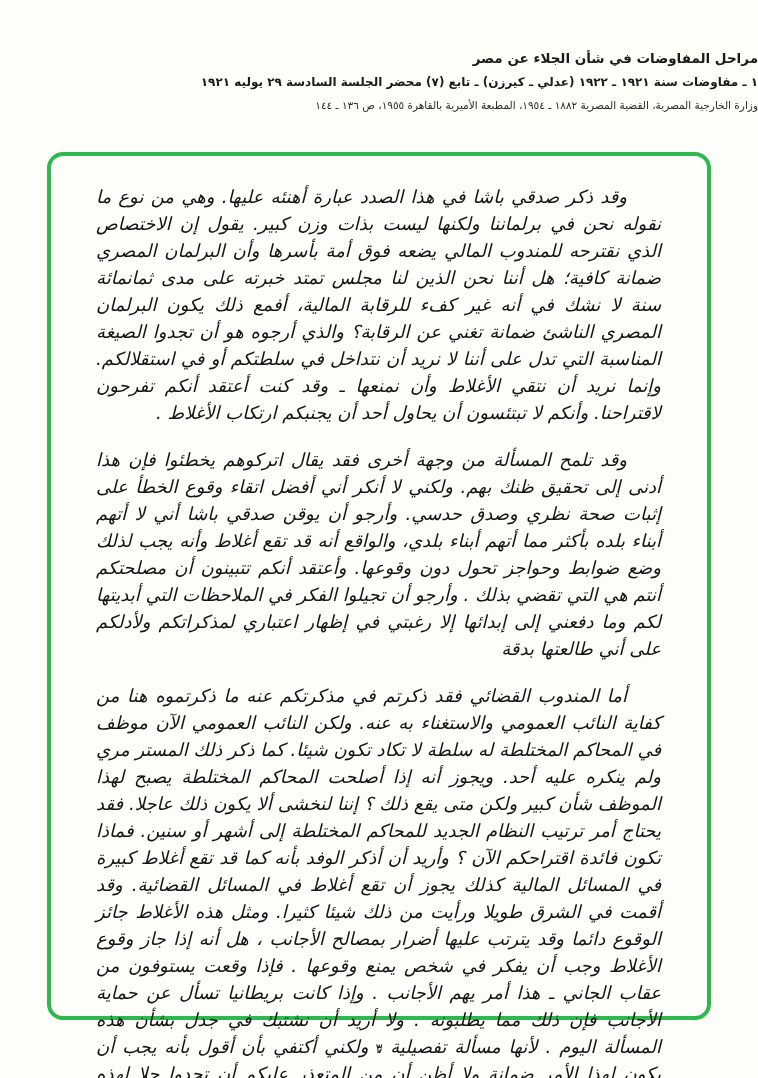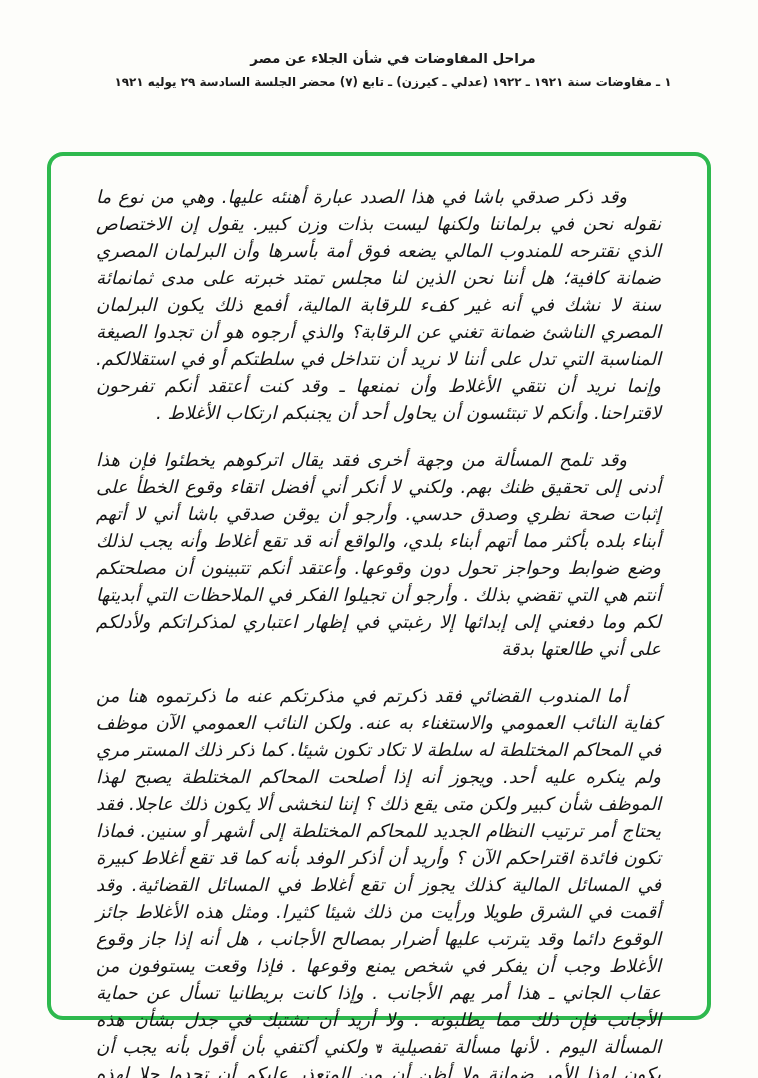--- a/index.html
+++ b/index.html
@@ -18,21 +18,20 @@
   .scan-page {
     position: absolute;
     inset: 0;
     background: #fdfdfa;
   }
   .header {
     position: absolute;
     top: 50px;
     left: 0;
     right: 0;
-    text-align: center;
     direction: rtl;
     margin-left: 28px;
   }
   .header .title {
     font-size: 13.5px;
     font-weight: bold;
     letter-spacing: 0.3px;
     margin: 0;
   }
   .header .subtitle {
@@ -84,20 +83,21 @@
   }
 </style>
 </head>
 <body>
 
 <div class="scan-page">
 
   <div class="header">
     <p class="title">مراحل المفاوضات في شأن الجلاء عن مصر</p>
     <p class="subtitle">١ ـ مفاوضات سنة ١٩٢١ ـ ١٩٢٢ (عدلي ـ كيرزن) ـ تابع (٧) محضر الجلسة السادسة ٢٩ يوليه ١٩٢١</p>
+    <p class="source">وزارة الخارجية المصرية، القضية المصرية ١٨٨٢ ـ ١٩٥٤، المطبعة الأميرية بالقاهرة ١٩٥٥، ص ١٣٦ ـ ١٤٤</p>
   </div>
 
   <div class="frame" style="border-color: rgb(46, 185, 78);"></div>
 
   <div class="body-text">
     <p>وقد ذكر صدقي باشا في هذا الصدد عبارة أهنئه عليها. وهي من نوع ما نقوله نحن في برلماننا ولكنها ليست بذات وزن كبير. يقول إن الاختصاص الذي نقترحه للمندوب المالي يضعه فوق أمة بأسرها وأن البرلمان المصري ضمانة كافية؛ هل أننا نحن الذين لنا مجلس تمتد خبرته على مدى ثمانمائة سنة لا نشك في أنه غير كفء للرقابة المالية، أفمع ذلك يكون البرلمان المصري الناشئ ضمانة تغني عن الرقابة؟ والذي أرجوه هو أن تجدوا الصيغة المناسبة التي تدل على أننا لا نريد أن نتداخل في سلطتكم أو في استقلالكم. وإنما نريد أن نتقي الأغلاط وأن نمنعها ـ وقد كنت أعتقد أنكم تفرحون لاقتراحنا. وأنكم لا تبتئسون أن يحاول أحد أن يجنبكم ارتكاب الأغلاط .</p>
     <p>وقد تلمح المسألة من وجهة أخرى فقد يقال اتركوهم يخطئوا فإن هذا أدنى إلى تحقيق ظنك بهم. ولكني لا أنكر أني أفضل اتقاء وقوع الخطأ على إثبات صحة نظري وصدق حدسي. وأرجو أن يوقن صدقي باشا أني لا أتهم أبناء بلده بأكثر مما أتهم أبناء بلدي، والواقع أنه قد تقع أغلاط وأنه يجب لذلك وضع ضوابط وحواجز تحول دون وقوعها. وأعتقد أنكم تتبينون أن مصلحتكم أنتم هي التي تقضي بذلك . وأرجو أن تجيلوا الفكر في الملاحظات التي أبديتها لكم وما دفعني إلى إبدائها إلا رغبتي في إظهار اعتباري لمذكراتكم ولأدلكم على أني طالعتها بدقة</p>
     <p>أما المندوب القضائي فقد ذكرتم في مذكرتكم عنه ما ذكرتموه هنا من كفاية النائب العمومي والاستغناء به عنه. ولكن النائب العمومي الآن موظف في المحاكم المختلطة له سلطة لا تكاد تكون شيئا. كما ذكر ذلك المستر مري ولم ينكره عليه أحد. ويجوز أنه إذا أصلحت المحاكم المختلطة يصبح لهذا الموظف شأن كبير ولكن متى يقع ذلك ؟ إننا لنخشى ألا يكون ذلك عاجلا. فقد يحتاج أمر ترتيب النظام الجديد للمحاكم المختلطة إلى أشهر أو سنين. فماذا تكون فائدة اقتراحكم الآن ؟ وأريد أن أذكر الوفد بأنه كما قد تقع أغلاط كبيرة في المسائل المالية كذلك يجوز أن تقع أغلاط في المسائل القضائية. وقد أقمت في الشرق طويلا ورأيت من ذلك شيئا كثيرا. ومثل هذه الأغلاط جائز الوقوع دائما وقد يترتب عليها أضرار بمصالح الأجانب ، هل أنه إذا جاز وقوع الأغلاط وجب أن يفكر في شخص يمنع وقوعها . فإذا وقعت يستوفون من عقاب الجاني ـ هذا أمر يهم الأجانب . وإذا كانت بريطانيا تسأل عن حماية الأجانب فإن ذلك مما يطلبونه . ولا أريد أن نشتبك في جدل بشأن هذه المسألة اليوم . لأنها مسألة تفصيلية ، ولكني أكتفي بأن أقول بأنه يجب أن يكون لهذا الأمر ضمانة ولا أظن أن من المتعذر عليكم أن تجدوا حلا لهذه المسألة . فإن كل المطلوب هو أن لا تقع أغلاط وأن المصالح الأجنبية تؤمن .</p>
   </div>
 

